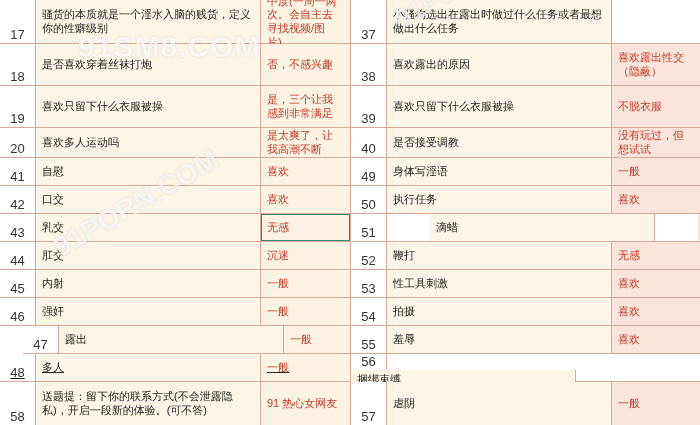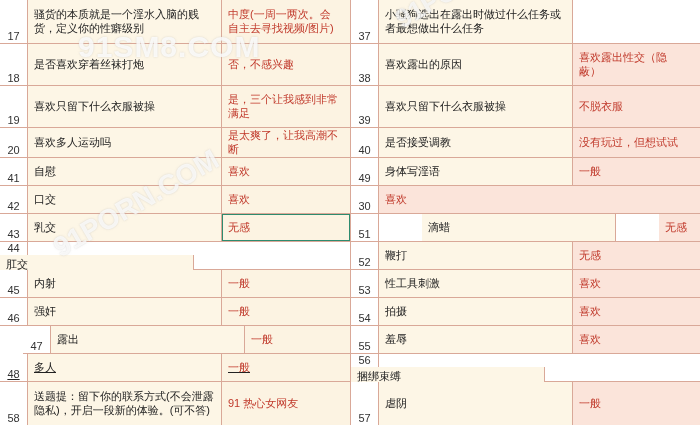--- a/index.html
+++ b/index.html
@@ -23,35 +23,35 @@
   }
   .left{width:350px;}
   .right{width:350px;}
   .row{
     display:flex;
     box-sizing:border-box;
     border-bottom:1px solid #d9a898;
   }
   .row:last-child{border-bottom:none;}
   .c-num{
-    width:28px;
+    width:36px;
     flex:none;
     box-sizing:border-box;
     border-right:1px solid #d9a898;
     display:flex;
     align-items:flex-end;
     justify-content:center;
     padding-bottom:1px;
-    font-size:11px;
+    font-size:13px;
     color:#333;
     background:#fff;
     text-align:right;
   }
   .c-item{
-    width:194px;
+    width:225px;
     flex:none;
     box-sizing:border-box;
     border-right:1px solid #d9a898;
     padding:3px 4px 2px 6px;
     display:flex;
     align-items:center;
     line-height:1.25;
     background:#fdf6e6;
     color:#222;
   }
@@ -146,21 +146,21 @@
       <div class="c-item">口交</div>
       <div class="c-ans">喜欢</div>
     </div>
 
     <div class="row" style="height:28px;">
       <div class="c-num">43</div>
       <div class="c-item">乳交</div>
       <div class="c-ans hl-box">无感</div>
     </div>
 
-    <div class="row" style="height:28px;flex-direction:column;">
+    <div class="row" style="height:28px;">
       <div class="c-num">44</div>
       <div class="c-item">肛交</div>
       <div class="c-ans">沉迷</div>
     </div>
 
     <div class="row" style="height:28px;">
       <div class="c-num">45</div>
       <div class="c-item">内射</div>
       <div class="c-ans">一般</div>
     </div>
@@ -216,21 +216,22 @@
       <div class="c-ans">没有玩过，但想试试</div>
     </div>
 
     <div class="row" style="height:28px;">
       <div class="c-num">49</div>
       <div class="c-item">身体写淫语</div>
       <div class="c-ans">一般</div>
     </div>
 
     <div class="row" style="height:28px;">
-      <div class="c-num">30</div>
+      <div class="c-num">50</div>
+      <div class="c-item">执行任务</div>
       <div class="c-ans">喜欢</div>
     </div>
 
     <div class="row" style="height:28px;gap:43px;">
       <div class="c-num">51</div>
       <div class="c-item">滴蜡</div>
       <div class="c-ans">无感</div>
     </div>
 
     <div class="row" style="height:28px;">

